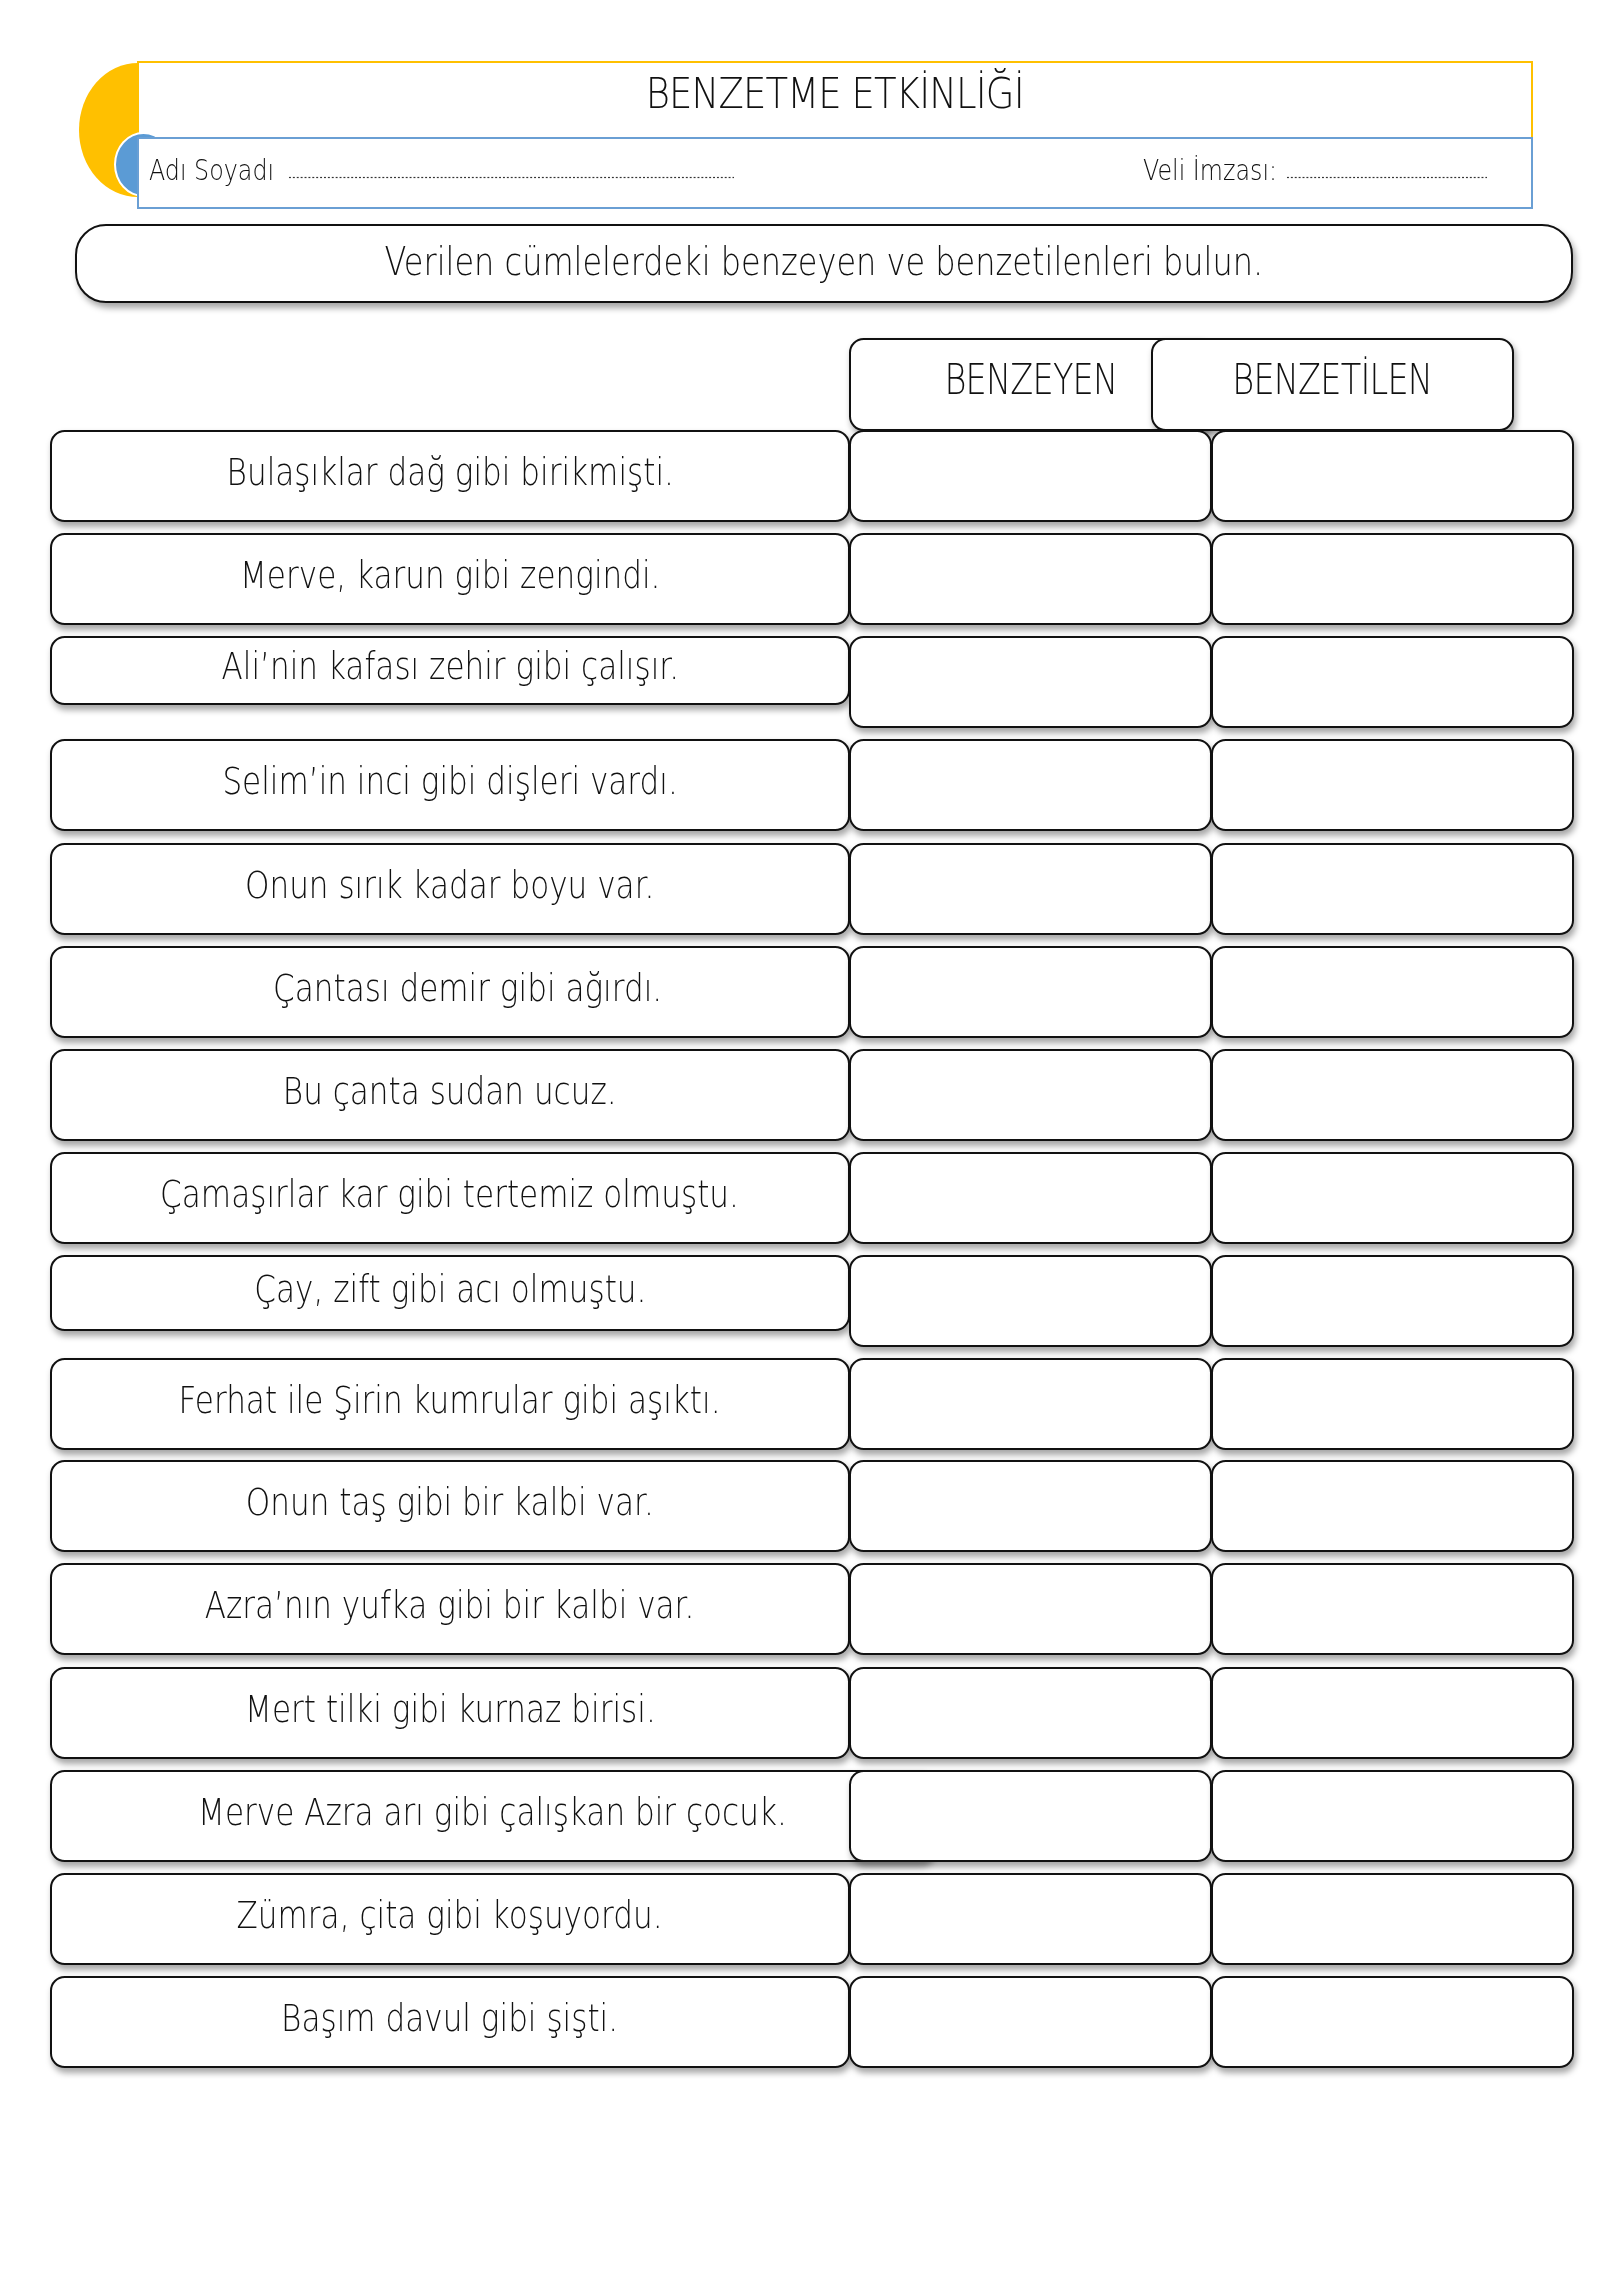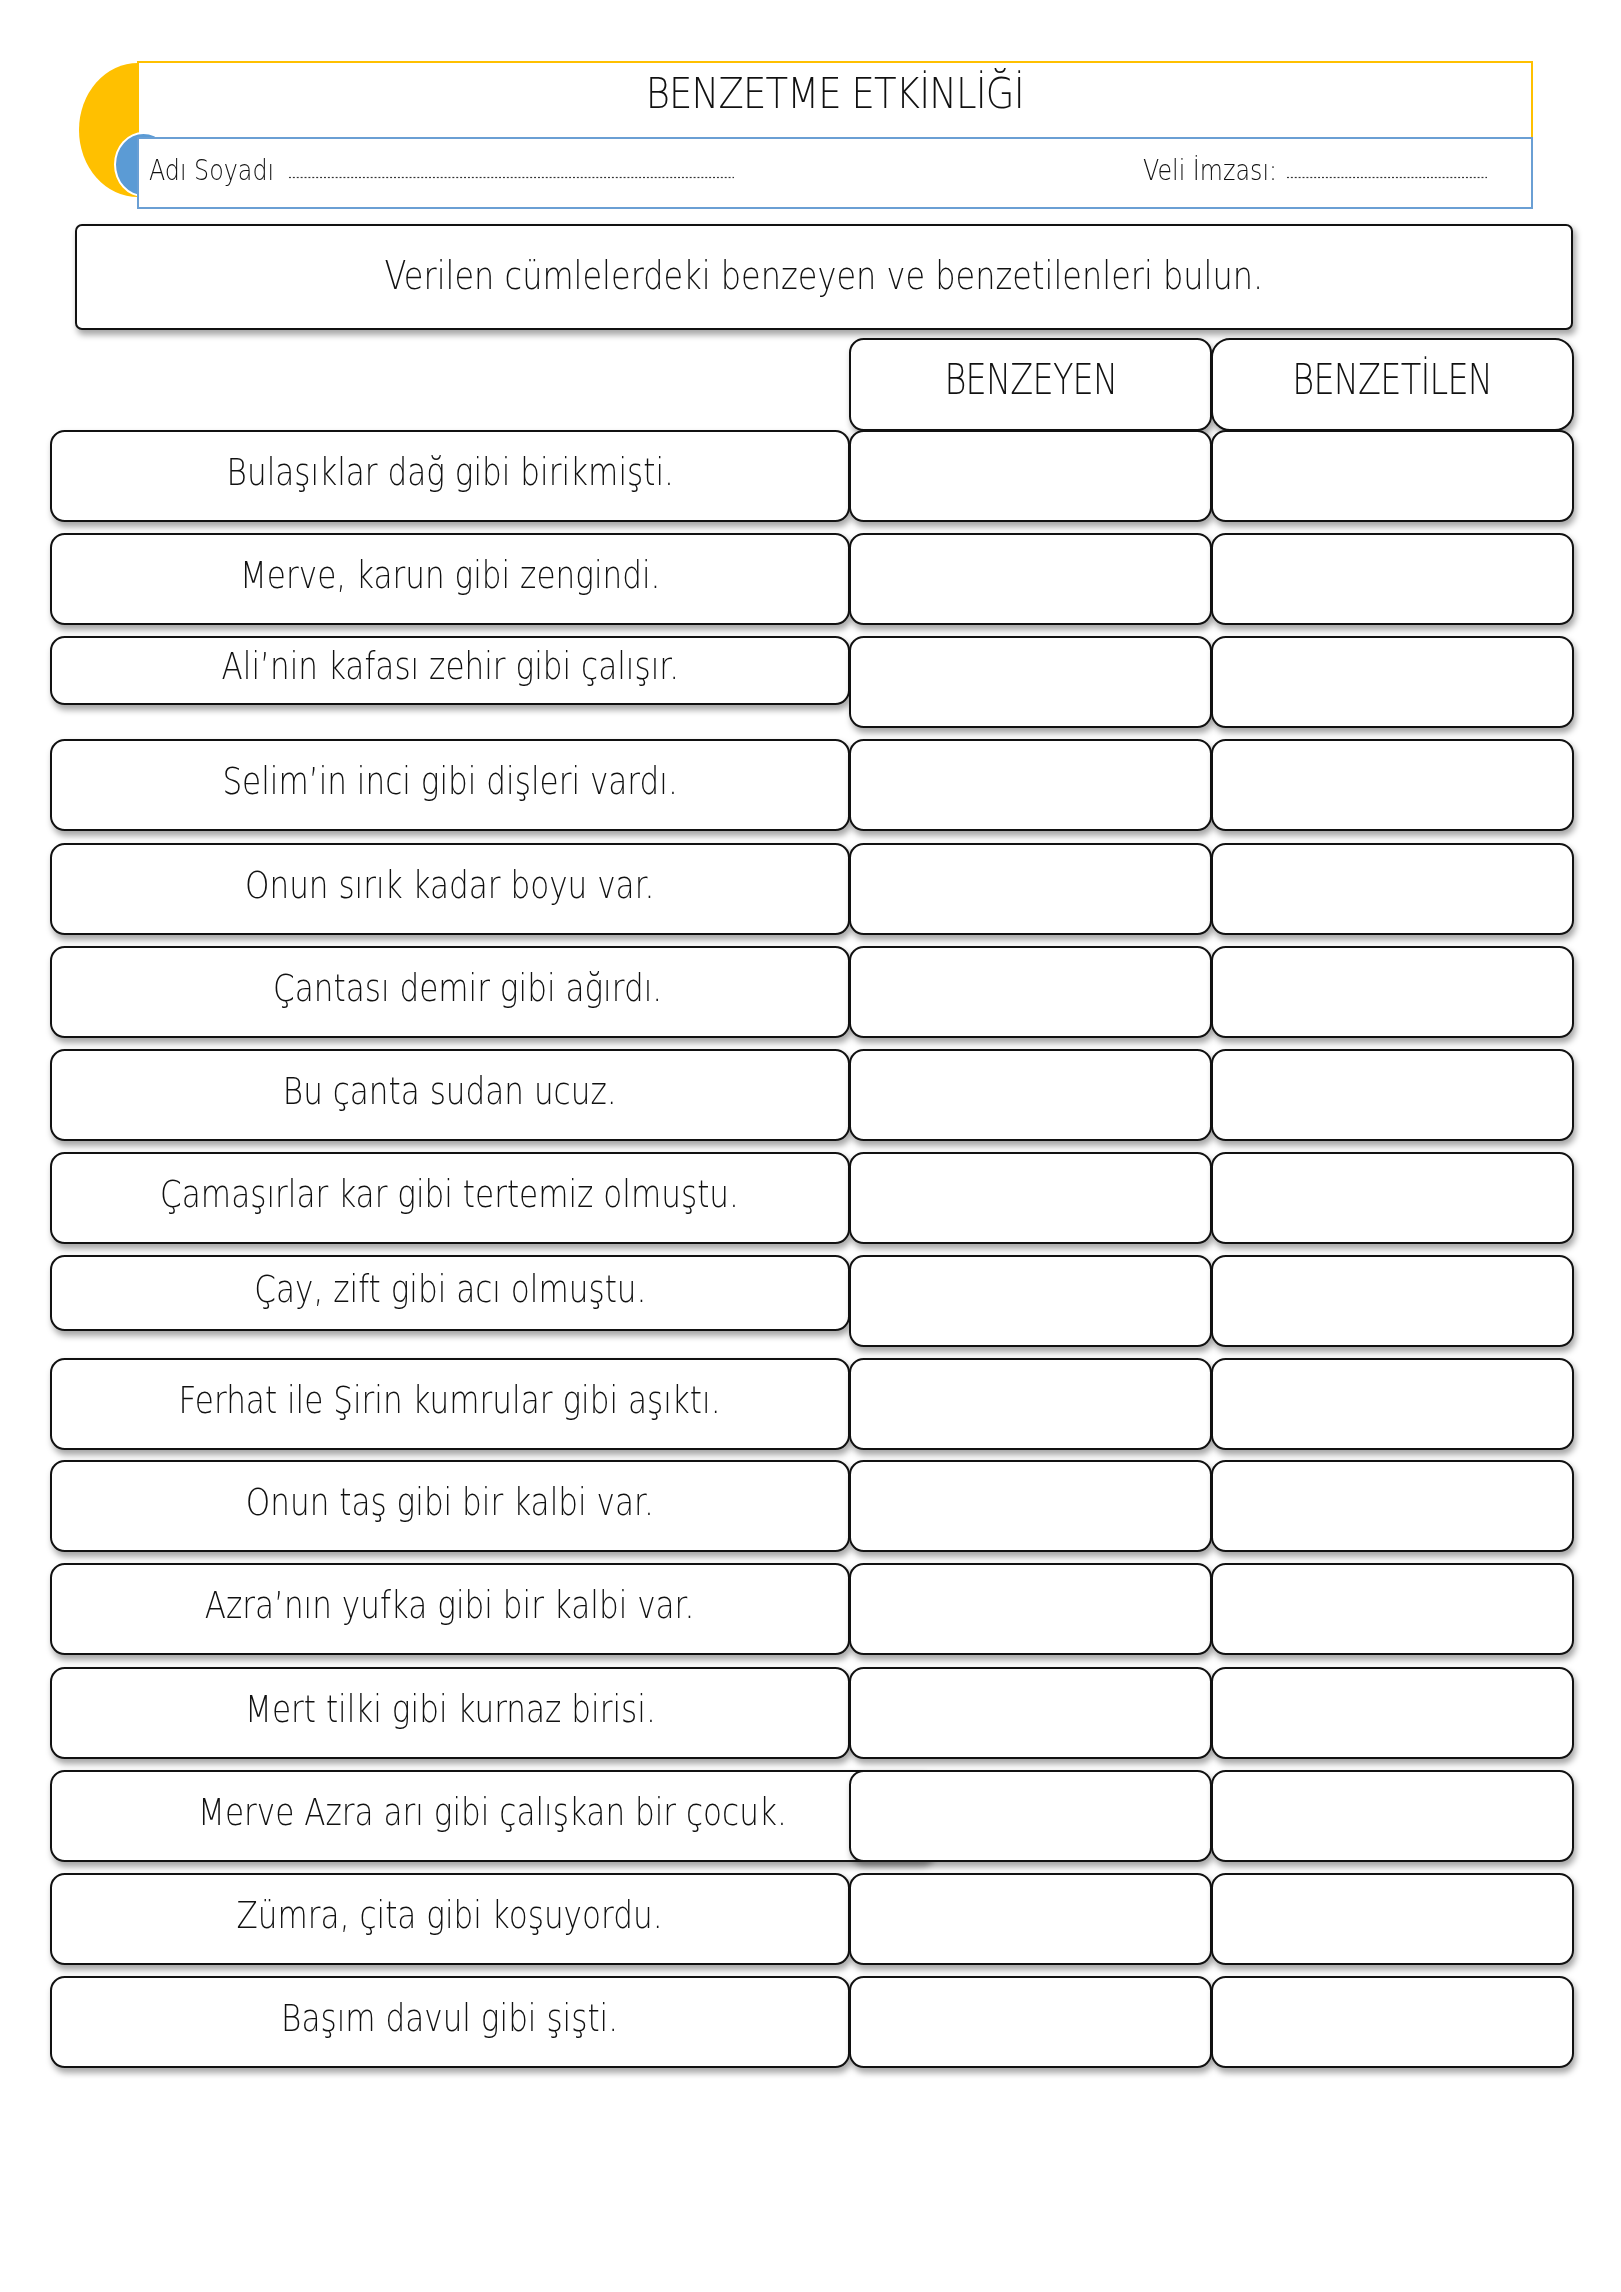--- a/index.html
+++ b/index.html
@@ -39,22 +39,22 @@
   .dots {
     position: absolute; top: 37px; height: 2.9px;
     background-image: radial-gradient(circle, #333 0.9px, transparent 1.1px);
     background-size: 3.9px 2.9px; background-repeat: repeat-x;
   }
   .name-dots { left: 149px; width: 446px; }
   .sign-dots { left: 1147px; width: 201px; }
 
   
   .instruction {
-    position: absolute; left: 75px; top: 224px; width: 1498px; height: 106px;
-    border: 2.5px solid #111; border-radius: 7px; background: #fff;
+    position: absolute; left: 75px; top: 224px; width: 1498px; height: 79px;
+    border: 2.5px solid #111; border-radius: 31px; background: #fff;
     box-shadow: 2.9px 4.9px 5.9px rgba(0,0,0,0.35);
     display: flex; align-items: center; justify-content: center;
   }
   .instruction span {
     font-size: 39px; font-family: "DejaVu Sans", sans-serif; font-weight: 300;
     transform: scaleX(0.82); white-space: nowrap; margin-top: -3.9px;
   }
 
   
   .cell {
@@ -88,21 +88,21 @@
 </div>
 
 <div class="instruction">
   <span>Verilen cümlelerdeki benzeyen ve benzetilenleri bulun.</span>
 </div>
 
 <div id="table">
   <div class="cell col-head" style="left:841px; top:338px; width:363px; height:93px;">
     <span>BENZEYEN</span>
   </div>
-  <div class="cell col-head" style="left:1203px; top:338px; width:363px; height:93px;border-radius:19px;">
+  <div class="cell col-head" style="left:1143px; top:338px; width:363px; height:93px;">
     <span>BENZETİLEN</span>
   </div>
 <div class="cell sentence" style="left: 42px; top: 430px; width: 800px; height: 92px;">
       <span>Bulaşıklar dağ gibi birikmişti.</span>
     </div>
     <div class="cell answer" style="left: 841px; top: 430px; width: 363px; height: 92px;"></div>
     <div class="cell answer" style="left: 1203px; top: 430px; width: 363px; height: 92px;"></div>
     <div class="cell sentence" style="left: 42px; top: 533px; width: 800px; height: 92px;">
       <span>Merve, karun gibi zengindi.</span>
     </div>

